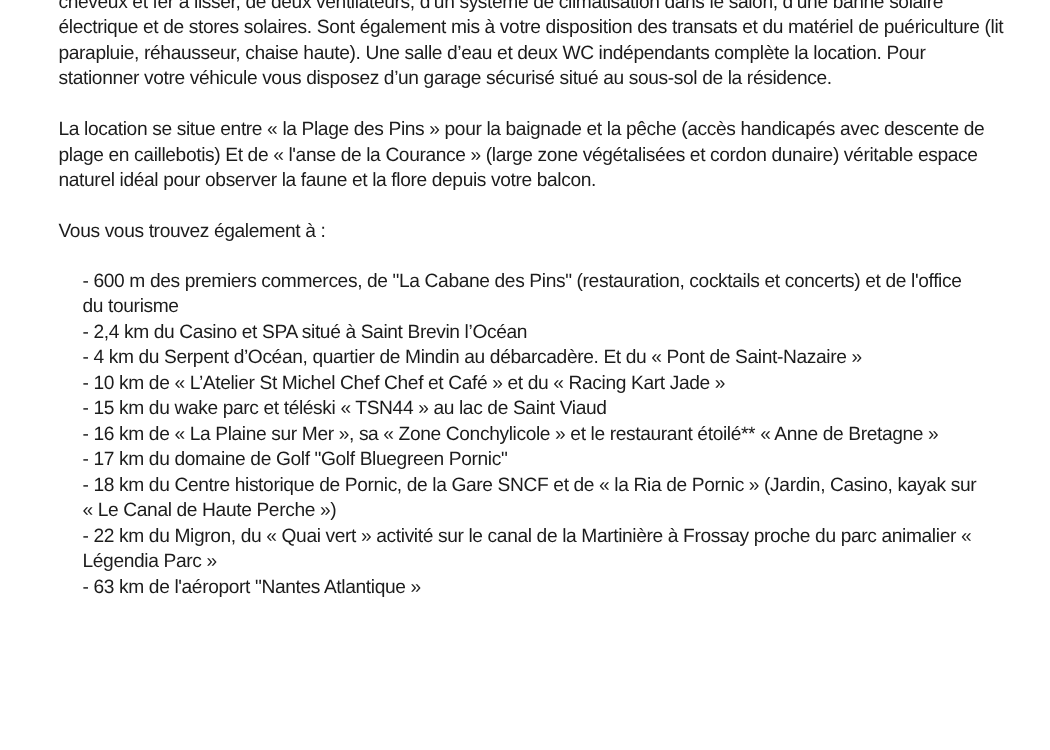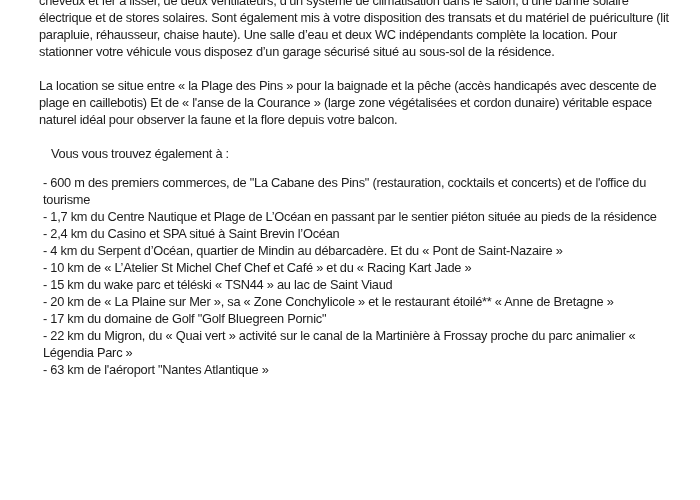--- a/index.html
+++ b/index.html
@@ -28,25 +28,25 @@
     letter-spacing: -0.25px;
     color: #1c1c1c;
     text-align: left;
     -webkit-font-smoothing: antialiased;
   }
   .para {
     margin: 0 0 17px 0;
     padding: 0;
   }
   .list-intro {
-    margin: 12px;
+    margin: 0;
     padding: 0;
   }
   .distance-list {
-    margin: 4px;
+    margin: 16px;
     padding: 0;
     list-style: none;
   }
   .distance-item {
     margin: 0;
     padding: 0;
   }
 </style>
 </head>
 <body>
@@ -55,25 +55,25 @@
   <div class="text-block">
 
     <p class="para">cheveux et fer à lisser, de deux ventilateurs, d’un système de climatisation dans le salon, d’une banne solaire électrique et de stores solaires. Sont également mis à votre disposition des transats et du matériel de puériculture (lit parapluie, réhausseur, chaise haute). Une salle d’eau et deux WC indépendants complète la location. Pour stationner votre véhicule vous disposez d’un garage sécurisé situé au sous-sol de la résidence.</p>
 
     <p class="para">La location se situe entre « la Plage des Pins » pour la baignade et la pêche (accès handicapés avec descente de plage en caillebotis) Et de « l'anse de la Courance » (large zone végétalisées et cordon dunaire) véritable espace naturel idéal pour observer la faune et la flore depuis votre balcon.</p>
 
     <p class="list-intro">Vous vous trouvez également à :</p>
 
     <div class="distance-list">
       <div class="distance-item">- 600 m des premiers commerces, de "La Cabane des Pins" (restauration, cocktails et concerts) et de l'office du tourisme</div>
-      <div class="distance-item">- 1,7 km du Centre Nautique et Plage de L’Océan en passant par le sentier piéton située au pieds de la résidence</div>
       <div class="distance-item">- 2,4 km du Casino et SPA situé à Saint Brevin l’Océan</div>
       <div class="distance-item">- 4 km du Serpent d’Océan, quartier de Mindin au débarcadère. Et du « Pont de Saint-Nazaire »</div>
       <div class="distance-item">- 10 km de « L’Atelier St Michel Chef Chef et Café » et du « Racing Kart Jade »</div>
       <div class="distance-item">- 15 km du wake parc et téléski « TSN44 » au lac de Saint Viaud</div>
-      <div class="distance-item">- 20 km de « La Plaine sur Mer », sa « Zone Conchylicole » et le restaurant étoilé** « Anne de Bretagne »</div>
+      <div class="distance-item">- 16 km de « La Plaine sur Mer », sa « Zone Conchylicole » et le restaurant étoilé** « Anne de Bretagne »</div>
       <div class="distance-item">- 17 km du domaine de Golf "Golf Bluegreen Pornic"</div>
+      <div class="distance-item">- 18 km du Centre historique de Pornic, de la Gare SNCF et de « la Ria de Pornic » (Jardin, Casino, kayak sur « Le Canal de Haute Perche »)</div>
       <div class="distance-item">- 22 km du Migron, du « Quai vert » activité sur le canal de la Martinière à Frossay proche du parc animalier « Légendia Parc »</div>
       <div class="distance-item">- 63 km de l'aéroport "Nantes Atlantique »</div>
     </div>
 
   </div>
 </div>
 
 </body></html>

